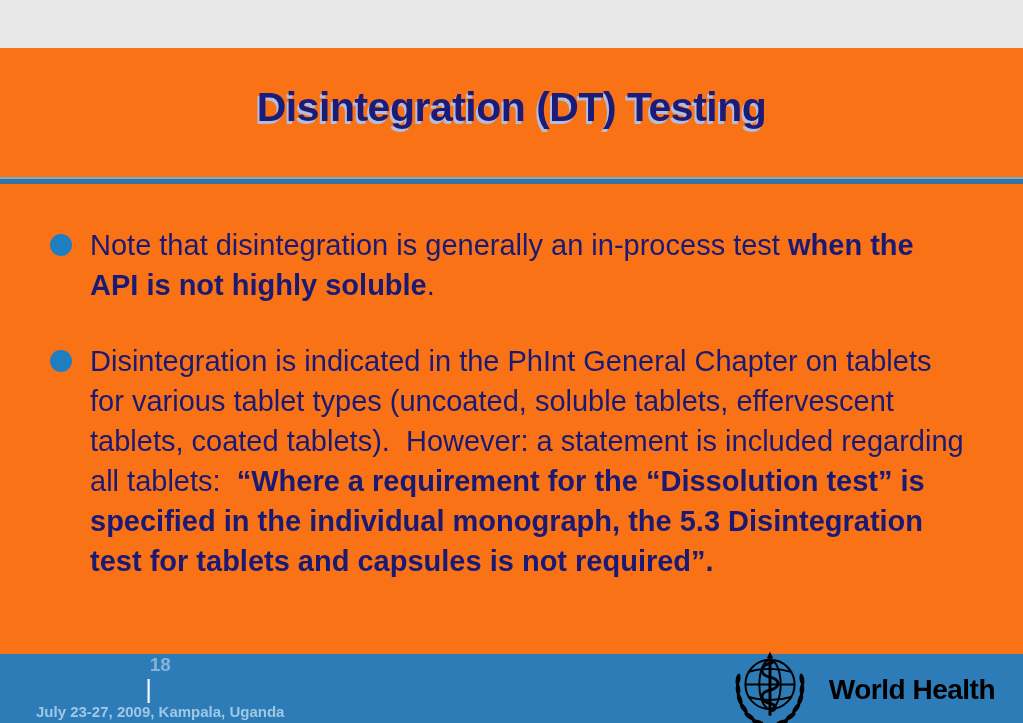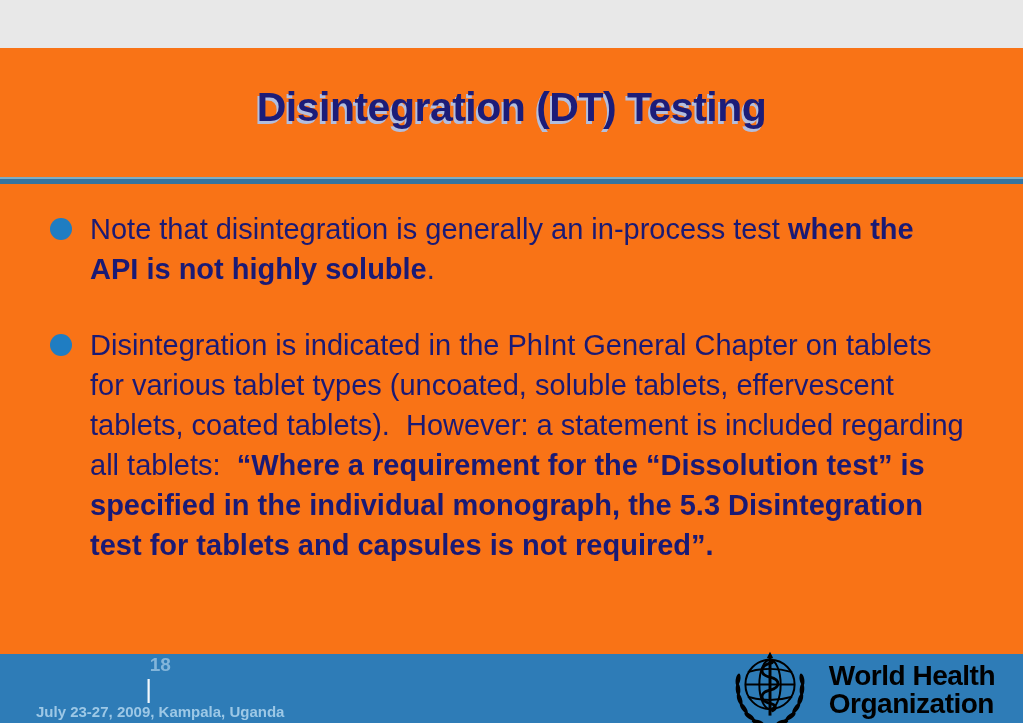--- a/index.html
+++ b/index.html
@@ -21,21 +21,21 @@
     text-shadow:-2px 3px 0 #b3bede;
   }
   
   .divider{
     position:absolute;top:129px;left:0;right:0;
     height:5px;background:#35749f;
     border-top:2px solid #7cadc6;
   }
   
   .body{
-    position:absolute;top:161px;left:50px;width:915px;
+    position:absolute;top:177px;left:50px;width:915px;
   }
   .bullet-item{
     display:flex;
     margin-bottom:36px;
   }
   .bullet-dot{
     flex:0 0 22px;
     width:22px;height:22px;border-radius:50%;
     background:#1f7dc2;
     margin-top:9px;margin-right:18px;
@@ -133,19 +133,18 @@
           <ellipse cx="30" cy="81" rx="7.5" ry="2.8" fill="#000" transform="rotate(36 30 81)"></ellipse>
           <ellipse cx="23" cy="71" rx="7.5" ry="2.8" fill="#000" transform="rotate(55 23 71)"></ellipse>
           <ellipse cx="18" cy="60" rx="7.5" ry="2.8" fill="#000" transform="rotate(72 18 60)"></ellipse>
           <ellipse cx="16" cy="48" rx="7.5" ry="2.8" fill="#000" transform="rotate(86 16 48)"></ellipse>
           <ellipse cx="16" cy="36" rx="7.5" ry="2.8" fill="#000" transform="rotate(100 16 36)"></ellipse>
         </g>
         <use href="#laurelL" transform="translate(110,0) scale(-1,1)"></use>
       </svg>
       <div class="who-wordmark">
         <div>World Health</div>
-        <div>Organization</div>
       </div>
     </div>
 
   </div>
 
 </div>
 
 </body></html>

